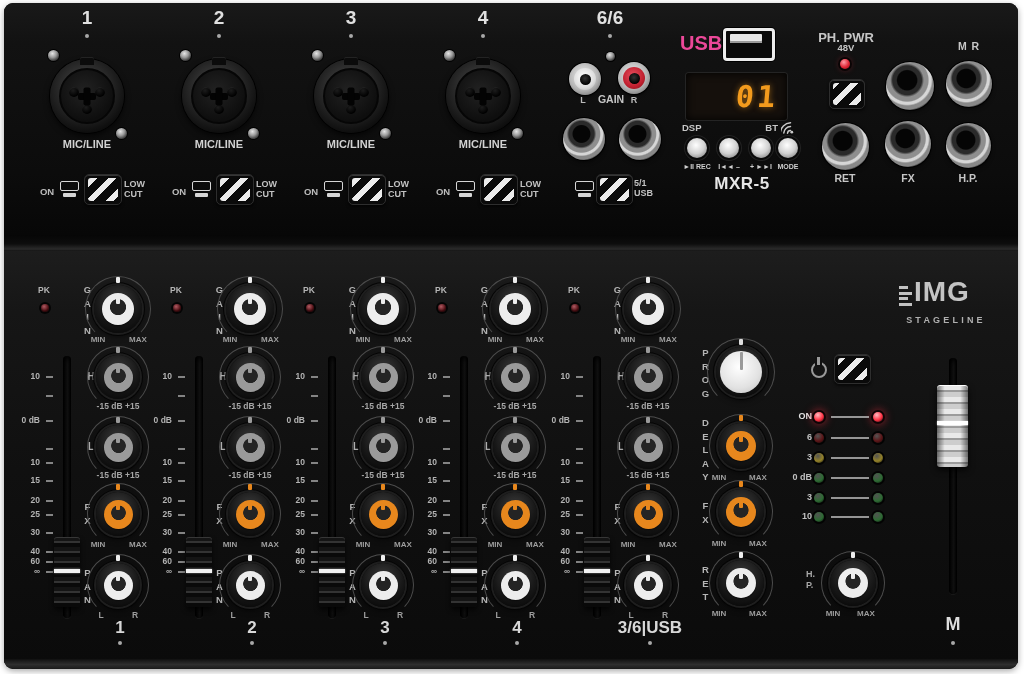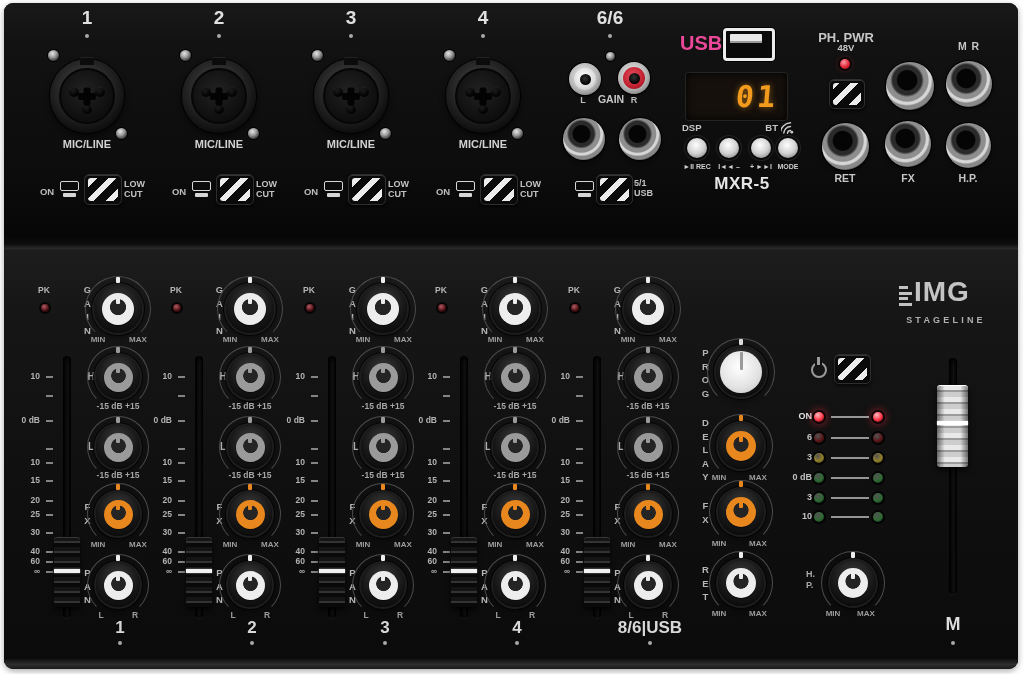--- a/index.html
+++ b/index.html
@@ -651,21 +651,21 @@
     <div class="lbl" style="left: 654px; top: 541px; width: 28px; font-size: 8px; color: rgb(157, 157, 157);">MAX</div>
     <div class="vlbl" style="left: 612px; top: 566px; height: 42px;">PAN</div>
     <div class="knob" style="left: 626px; top: 563px; width: 44px; height: 44px;">
       <div class="k-arc"></div>
       <div class="k-tick" style="left: 20px; top: -8px; width: 4px; height: 6px; background: rgb(237, 237, 237);"></div>
       <div class="k-ring" style="left: 7.5px; top: 7.5px; width: 29px; height: 29px; background: radial-gradient(circle at 50% 44%, rgb(36, 36, 36) 0px, rgb(36, 36, 36) 32%, rgb(237, 237, 237) 35%, rgb(237, 237, 237) 100%); box-shadow: rgba(0, 0, 0, 0.6) 0px 1px 2px; border-radius: 50%;"></div>
       <div class="k-ptr" style="left: 20px; top: 8.5px; width: 4px; height: 9.28px; background: rgb(237, 237, 237);"></div>
     </div>
     <div class="lbl" style="left: 624px; top: 611px; width: 14px; font-size: 8.5px; color: rgb(157, 157, 157);">L</div>
     <div class="lbl" style="left: 658px; top: 611px; width: 14px; font-size: 8.5px; color: rgb(157, 157, 157);">R</div>
-    <div class="lbl" style="left: 605px; top: 618px; width: 90px; font-size: 17px; color: rgb(216, 216, 216);">8/6|USB</div>
+    <div class="lbl" style="left: 605px; top: 618px; width: 90px; font-size: 17px; color: rgb(216, 216, 216);">3/6|USB</div>
     <div class="dot" style="left: 648px; top: 641px; width: 4px; height: 4px;"></div>
     <div class="knob" style="left: 716px; top: 347px; width: 50px; height: 50px;">
       <div class="k-arc"></div>
       <div class="k-tick" style="left: 23px; top: -8px; width: 4px; height: 6px; background: rgb(221, 221, 221);"></div>
       <div class="k-ring" style="left: 4px; top: 4px; width: 42px; height: 42px; background: radial-gradient(circle at 45% 38%, rgb(255, 255, 255), rgb(226, 226, 226) 60%, rgb(189, 189, 189)); border-radius: 50%;"></div>
       <div class="k-ptr" style="left: 23.5px; top: 5px; width: 3px; height: 18px; background: rgb(154, 154, 154);"></div>
     </div>
     <div class="knob" style="left: 718px; top: 423px; width: 46px; height: 46px;">
       <div class="k-arc"></div>
       <div class="k-tick" style="left: 21px; top: -8px; width: 4px; height: 6px; background: rgb(231, 135, 29);"></div>

